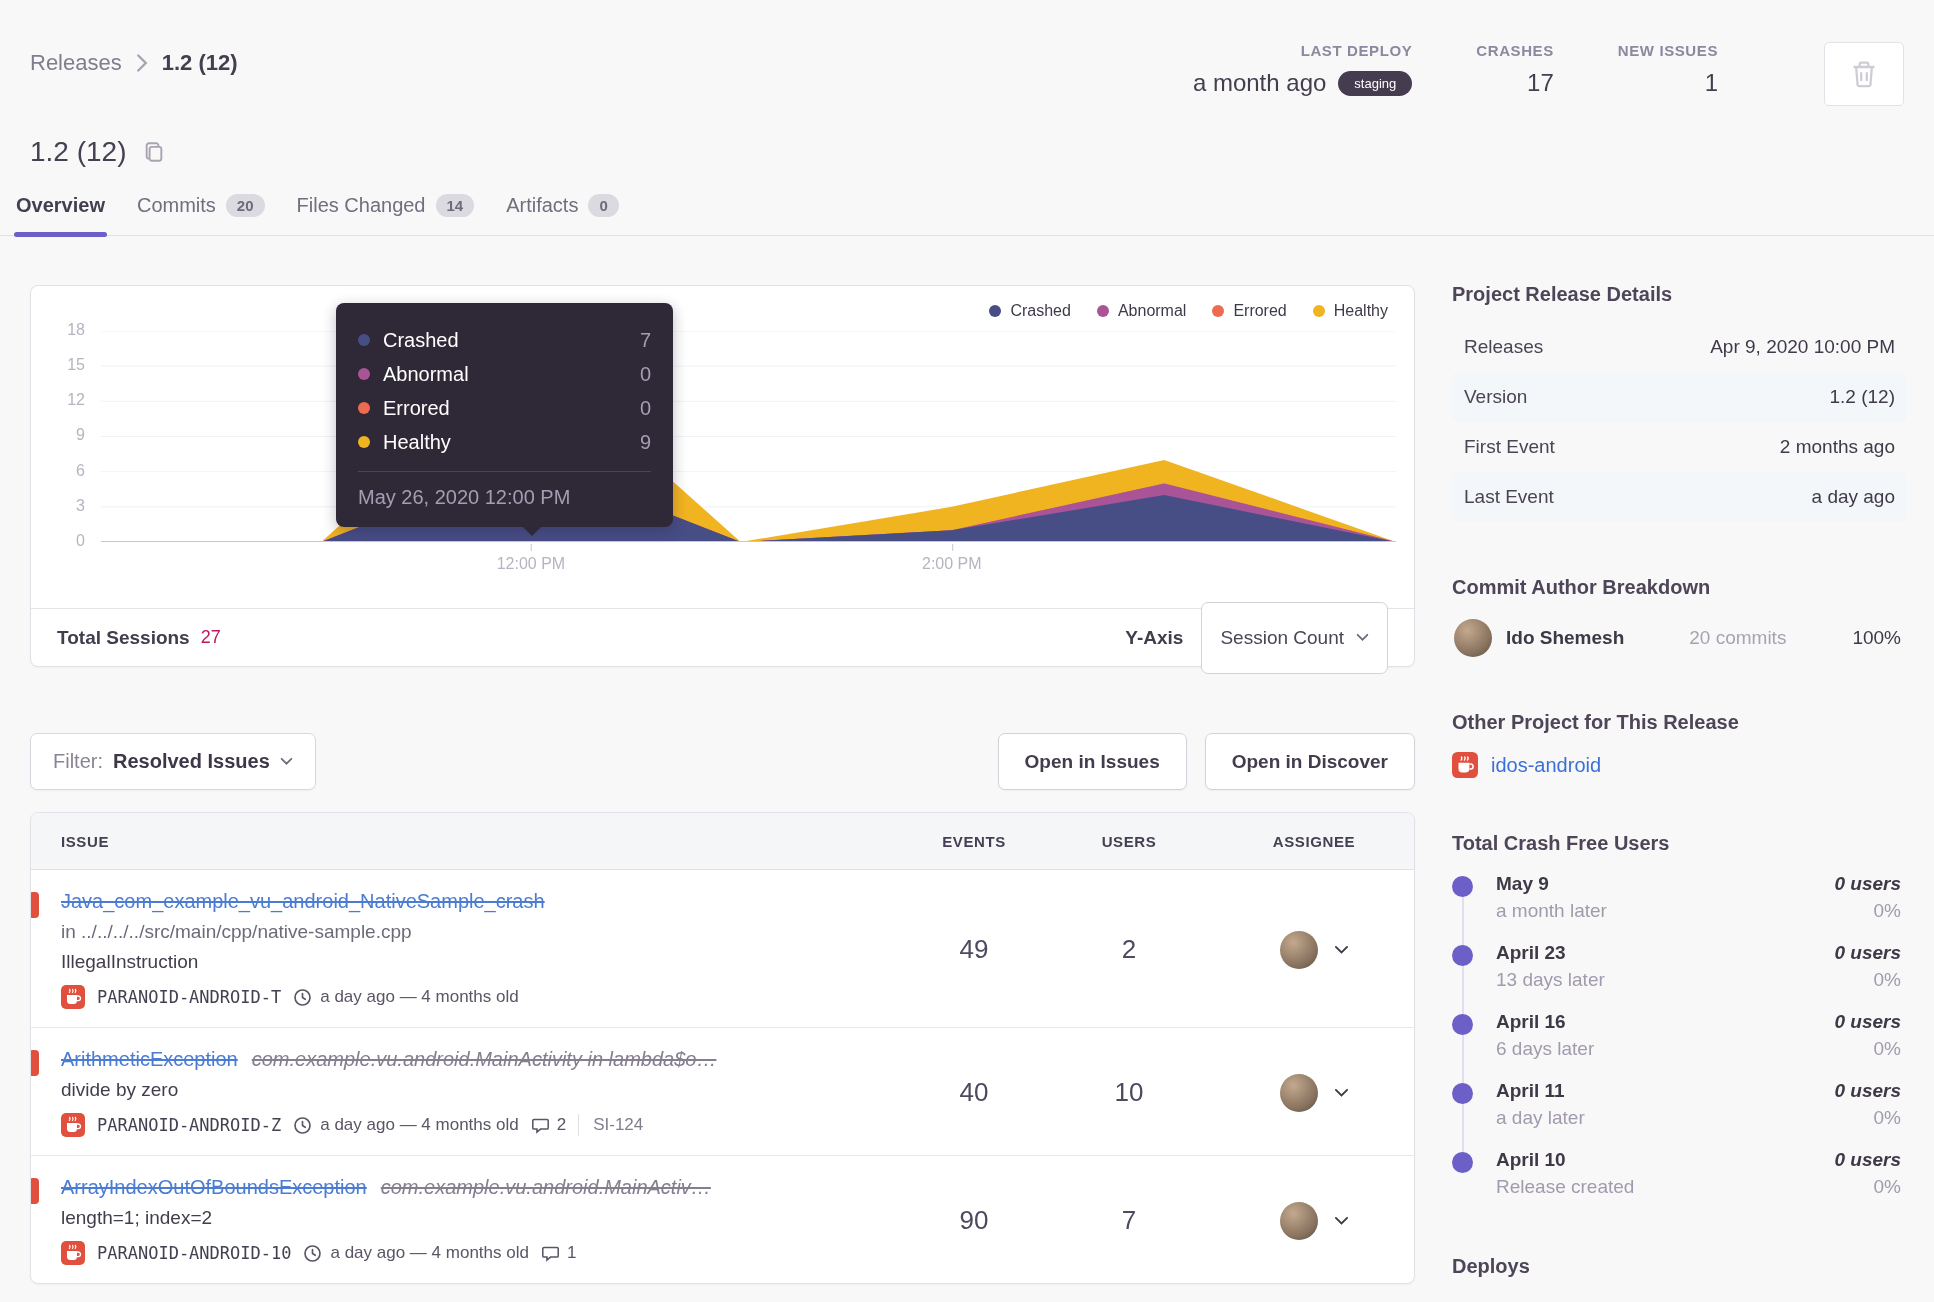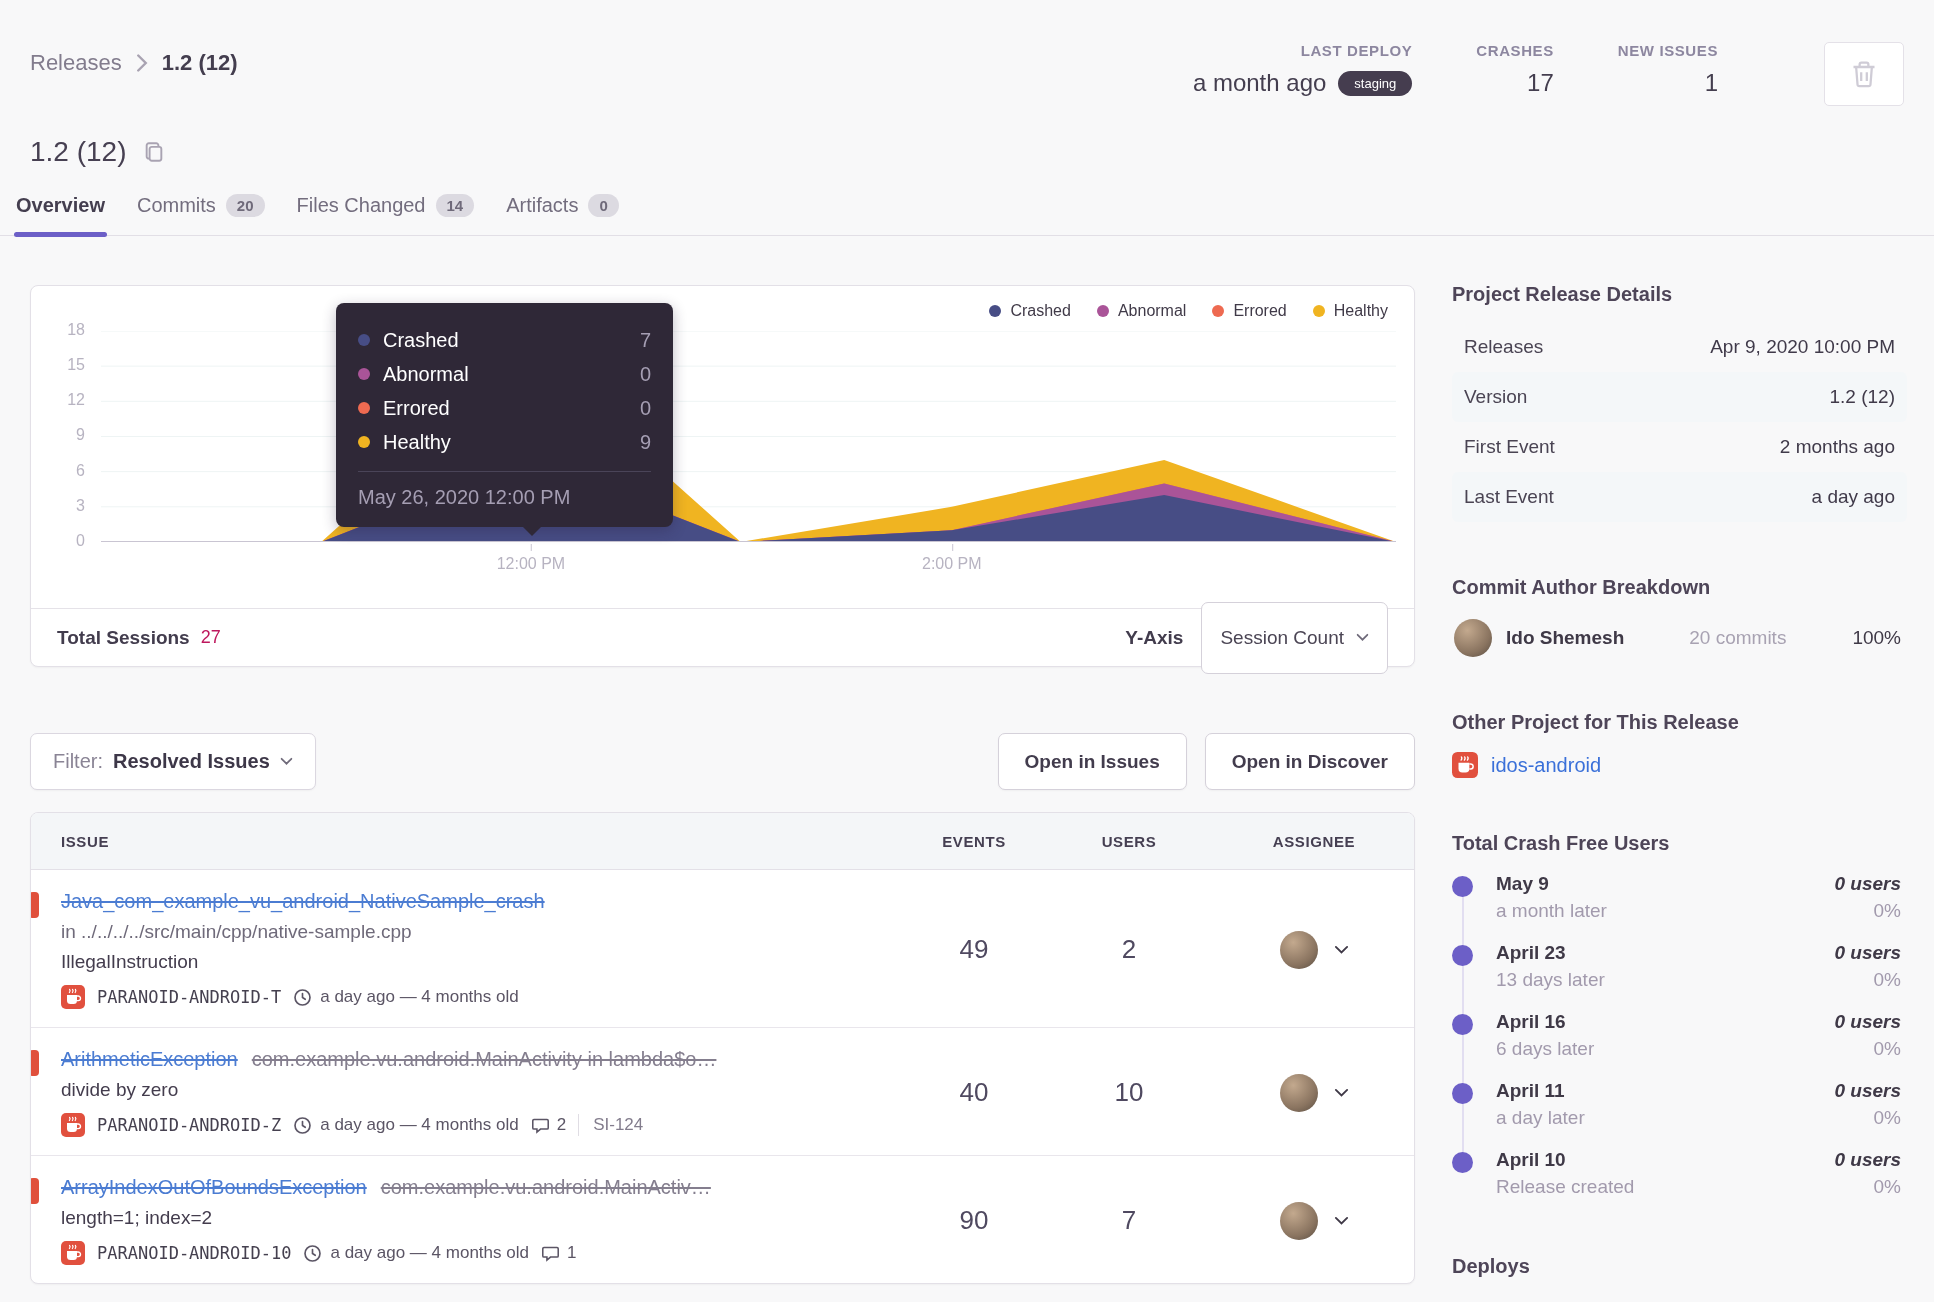--- a/index.html
+++ b/index.html
@@ -89,21 +89,21 @@
     background:#f4f6f8; border-bottom:1px solid #e3e0e7; font-size:15px; font-weight:700; letter-spacing:.6px; color:#453f52; }
   .th-issue { padding-left:30px; }
   .th-c { text-align:center; }
   .issue-row { display:grid; grid-template-columns:1fr 140px 170px 200px; align-items:center;
     border-bottom:1px solid #e9e6ec; position:relative; padding:20px 0 18px 0; }
   .issue-row:last-child { border-bottom:none; }
   .row-flag { position:absolute; left:-2px; top:22px; width:10px; height:26px; background:#e0503c; border-radius:4px; }
   .issue-main { padding-left:30px; min-width:0; }
   .issue-title-line { font-size:20px; margin-bottom:8px; white-space:nowrap; overflow:hidden; }
   .issue-link { color:#4b7cd2; text-decoration:line-through; cursor:pointer; }
-  .issue-culprit { color:#847e8e; text-decoration:line-through; margin-left:14px; }
+  .issue-culprit { color:#847e8e; text-decoration:line-through; margin-left:14px;font-style:italic; }
   .issue-path { font-size:19px; color:#6f6a7a; margin-bottom:8px; }
   .issue-msg { font-size:19px; color:#433c4d; margin-bottom:12px; }
   .issue-meta { display:flex; align-items:center; gap:12px; font-size:17px; color:#5b5565; }
   .proj-slug { font-family:"DejaVu Sans Mono","Liberation Mono",monospace; font-size:17px; color:#45404f; }
   .meta-age { display:flex; align-items:center; gap:8px;text-align:center; }
   .meta-comments { display:flex; align-items:center; gap:7px; }
   .meta-shortid { display:flex; align-items:center; gap:14px; color:#837d8d; }
   .meta-divider { width:1px; height:22px; background:#e0dde4; }
   .cell-num { font-size:26px; color:#4f4960; text-align:center; }
   .cell-assignee { display:flex; align-items:center; justify-content:center; gap:16px; cursor:pointer; }

